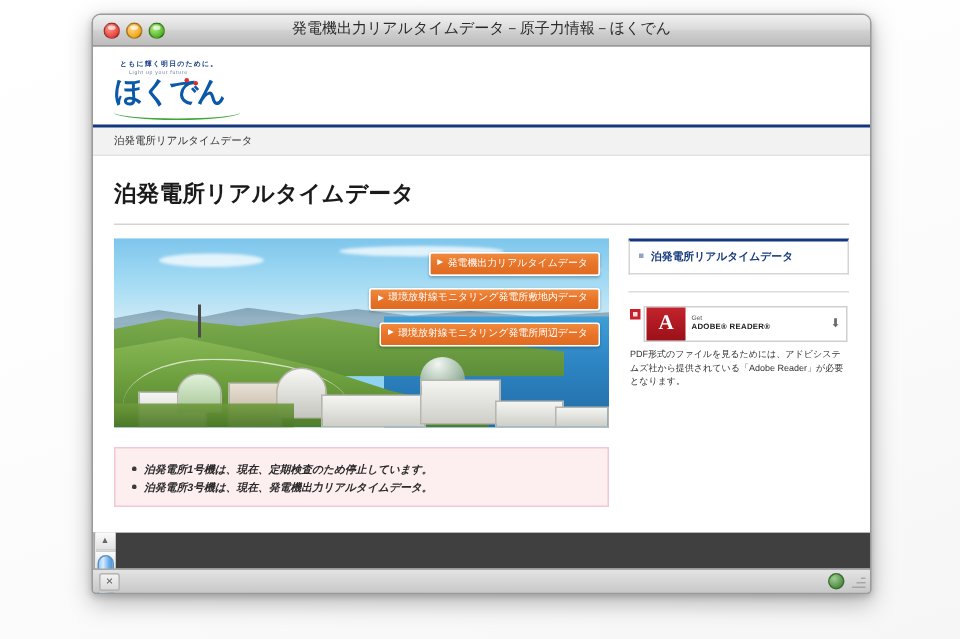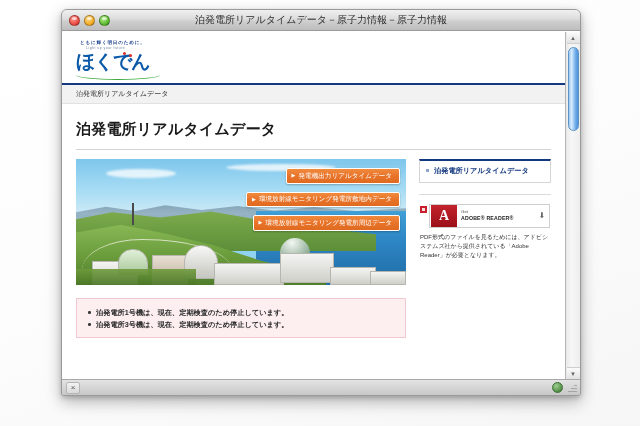--- a/index.html
+++ b/index.html
@@ -86,22 +86,22 @@
     color: #2b2b2b;
     letter-spacing: 0px;
     pointer-events: none;
     line-height: 20px;
   }
 
   
   .browser-body {
     flex: 1 1 auto;
     display: flex;
-    flex-direction: row;
-    background: #b91c1c;
+    flex-direction: column;
+    background: #404040;
     border-top: 1px solid #ffffff;
     min-height: 0;
   }
   .viewport {
     flex: 1 1 auto;
     position: relative;
     background: #ffffff;
     overflow: hidden;
     min-width: 0;
   }
@@ -438,20 +438,21 @@
   .notice {
     margin-top: 13px;
     background: #fdeef0;
     border: 1px solid #f2c9d2;
     padding: 7px 9px;
   }
   .notice ul {
     margin: 0;
     padding: 0;
     list-style: none;
+    font-style: italic;
   }
   .notice li {
     font-size: 7.2px;
     color: #2a2a2a;
     line-height: 1.0;
     padding: 2.5px 0 2.5px 10px;
     position: relative;
     font-weight: bold;
   }
   .notice li::before {
@@ -586,21 +587,21 @@
 <div class="desktop">
 
   <div class="window">
 
     <div class="titlebar">
       <div class="lights">
         <div class="light close"></div>
         <div class="light min"></div>
         <div class="light max"></div>
       </div>
-      <div class="win-title">泊発電所リアルタイムデータ－原子力情報－原子力情報</div>
+      <div class="win-title">発電機出力リアルタイムデータ－原子力情報－ほくでん</div>
     </div>
 
     <div class="browser-body">
 
       <div class="viewport">
         <div class="page">
 
           <div class="site-header">
             <div class="tagline">ともに輝く明日のために。</div>
             <div class="tagline-en">Light up your future</div>
@@ -661,21 +662,21 @@
                     <a class="hero-btn">
                       <span class="tri">▶</span>
                       <span>環境放射線モニタリング発電所周辺データ</span>
                     </a>
                   </div>
                 </div>
 
                 <div class="notice">
                   <ul>
                     <li>泊発電所1号機は、現在、定期検査のため停止しています。</li>
-                    <li>泊発電所3号機は、現在、定期検査のため停止しています。</li>
+                    <li>泊発電所3号機は、現在、発電機出力リアルタイムデータ。</li>
                   </ul>
                 </div>
 
               </div>
 
               <div class="col-side">
 
                 <div class="side-nav">
                   <div class="side-nav-item">
                     <span>泊発電所リアルタイムデータ</span>

